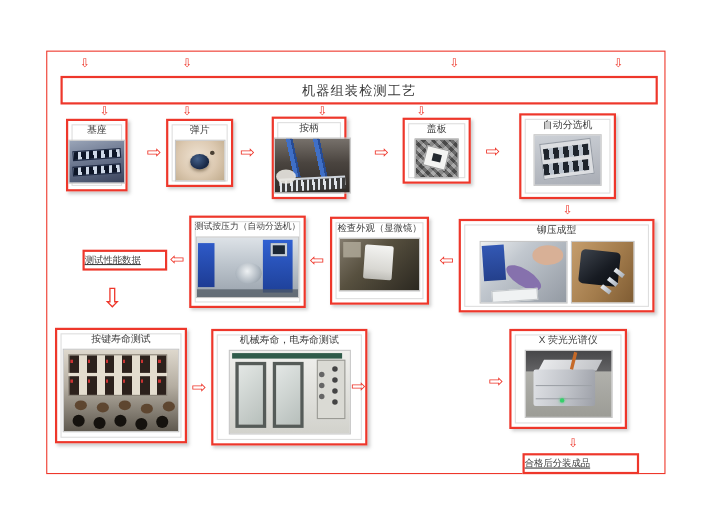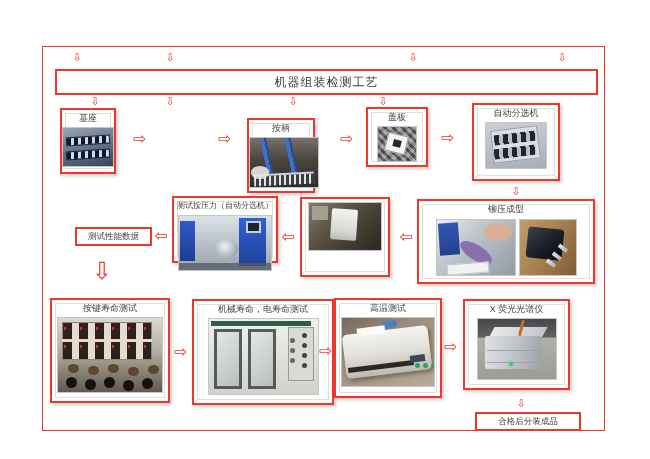--- a/index.html
+++ b/index.html
@@ -9,21 +9,21 @@
   .outer{position:absolute;left:42px;top:46px;width:563px;height:385px;border:1.5px solid #ee372b;}
   .box{position:absolute;background:#fff;border:2px solid #ee372b;}
   .step{box-shadow:2px 2px 3px rgba(110,110,110,.35);}
   .frame{position:absolute;inset:3px;border:1px solid #dedede;pointer-events:none;}
   .lbl{position:relative;z-index:2;text-align:center;color:#3e3e3e;font-size:9px;line-height:12px;
        padding-top:2px;white-space:nowrap;overflow:hidden;}
   .lbl.sm{font-size:8.5px;}
   .titlebox{position:absolute;left:55px;top:69px;width:543px;height:26px;border:2px solid #ee372b;
             background:#fff;display:flex;align-items:center;justify-content:center;}
   .titlebox .t{font-size:12px;color:#3a3a3a;letter-spacing:1px;}
-  .txtbox{display:flex;align-items:center;justify-content:center;font-size:8.5px;color:#3e3e3e;white-space:nowrap;}
+  .txtbox{display:flex;align-items:center;justify-content:flex-start;font-size:8.5px;color:#3e3e3e;white-space:nowrap;text-decoration:underline;}
   .ar{position:absolute;color:#ee372b;transform:translate(-50%,-50%);line-height:1;z-index:4;font-family:"DejaVu Sans",sans-serif;}
   .ar.r,.ar.l{font-size:16px;}
   .ar.d{font-size:11px;}
   .ar.dbig{font-size:24px;}
   .ph{position:relative;z-index:2;margin:3px auto 0;border:1px solid #c6c6c6;overflow:hidden;}
   .ph>div{position:absolute;}
   .phrow{position:relative;z-index:2;display:flex;justify-content:center;gap:3px;margin-top:4px;}
   .phrow .ph{margin:0;}
 
   
@@ -123,23 +123,31 @@
   <div class="box step" style="left:60px;top:108px;width:56px;height:66px;">
     <div class="frame"></div>
     <div class="lbl">基座</div>
     <div class="ph p-base" style="width:52px;height:40px;">
       <div class="t1"></div>
       <div class="t2"></div>
     </div>
   </div>
   <span class="ar r" style="left:140px;top:139px;">⇨</span>
 
+  <div class="box step" style="left:151px;top:108px;width:61px;height:62px;">
+    <div class="frame"></div>
+    <div class="lbl">弹片</div>
+    <div class="ph p-spring" style="width:46px;height:38px;">
+      <div class="disc"></div>
+      <div class="dot"></div>
+    </div>
+  </div>
   <span class="ar r" style="left:225px;top:139px;">⇨</span>
 
-  <div class="box step" style="left:247px;top:118px;width:68px;height:75px;">
+  <div class="box step" style="left:247px;top:106px;width:68px;height:75px;">
     <div class="frame"></div>
     <div class="lbl">按柄</div>
     <div class="ph p-handle" style="width:70px;height:51px;">
       <div class="rods"></div>
       <div class="comb"></div>
       <div class="blob"></div>
     </div>
   </div>
   <span class="ar r" style="left:347px;top:139px;">⇨</span>
 
@@ -179,28 +187,29 @@
         <div class="c1"></div>
         <div class="c2"></div>
         <div class="c3"></div>
       </div>
     </div>
   </div>
   <span class="ar l" style="left:406px;top:237px;">⇦</span>
 
   <div class="box step" style="left:300px;top:197px;width:90px;height:80px;">
     <div class="frame"></div>
+    <div class="lbl sm">检查外观（显微镜）</div>
     <div class="ph p-insp" style="width:74px;height:49px;">
       <div class="scope"></div>
       <div class="win"></div>
     </div>
   </div>
   <span class="ar l" style="left:288px;top:237px;">⇦</span>
 
-  <div class="box step" style="left:172px;top:196px;width:106px;height:67px;">
+  <div class="box step" style="left:172px;top:196px;width:106px;height:84px;">
     <div class="frame"></div>
     <div class="lbl sm" style="font-size:8px;">测试按压力（自动分选机）</div>
     <div class="ph p-force" style="width:94px;height:56px;">
       <div class="m1"></div>
       <div class="m2"></div>
       <div class="scr"></div>
       <div class="bowl"></div>
       <div class="bse"></div>
     </div>
   </div>
@@ -231,32 +240,20 @@
     <div class="ph p-mech" style="width:111px;height:77px;">
       <div class="strip"></div>
       <div class="d1"></div>
       <div class="d2"></div>
       <div class="panel"></div>
       <div class="dots"></div>
     </div>
   </div>
   <span class="ar r" style="left:326px;top:351px;">⇨</span>
 
-  <div class="box step" style="left:334px;top:298px;width:108px;height:100px;">
-    <div class="frame"></div>
-    <div class="lbl">高温测试</div>
-    <div class="ph p-temp" style="width:94px;height:70px;">
-      <div class="body"></div>
-      <div class="slot"></div>
-      <div class="disp"></div>
-      <div class="btns"></div>
-      <div class="hndl"></div>
-      <div class="paper"></div>
-    </div>
-  </div>
   <span class="ar r" style="left:451px;top:347px;">⇨</span>
 
   <div class="box step" style="left:463px;top:299px;width:107px;height:91px;">
     <div class="frame"></div>
     <div class="lbl">X 荧光光谱仪</div>
     <div class="ph p-xray" style="width:80px;height:62px;">
       <div class="topf"></div>
       <div class="front"></div>
       <div class="seam"></div>
       <div class="led"></div>

